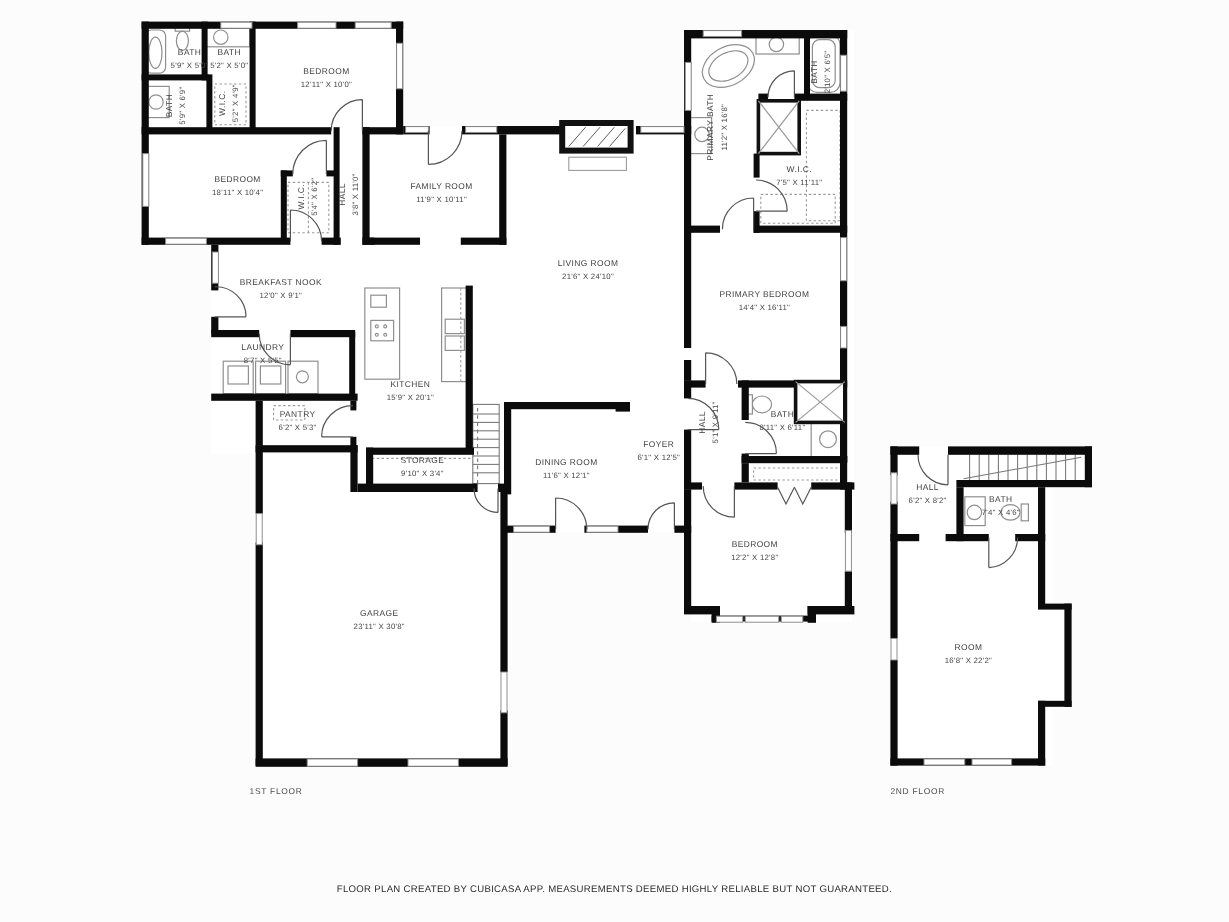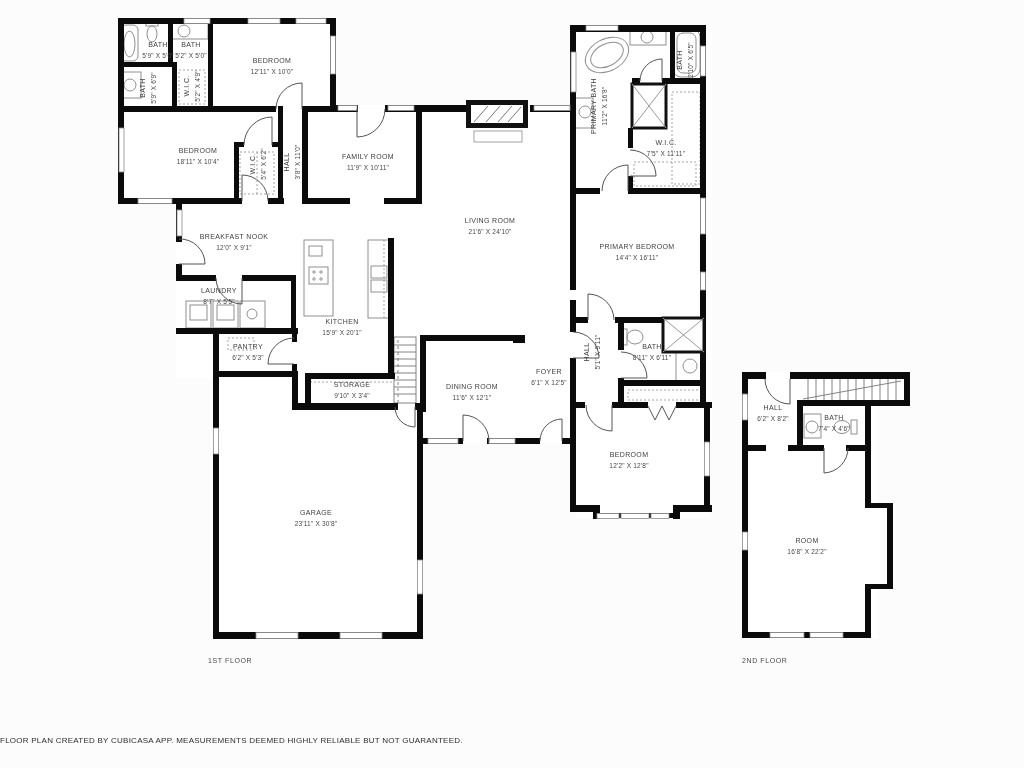--- a/index.html
+++ b/index.html
@@ -5,21 +5,21 @@
   html,body{margin:0;padding:0}
   body{width:1024px;height:768px;background:#fcfcfc;overflow:hidden;position:relative;
        font-family:"Liberation Sans",sans-serif}
   .plan-svg{position:absolute;left:0;top:0;width:1024px;height:768px}
   .room-label{position:absolute;transform:translate(-50%,-50%);text-align:center;color:#3e3e3e;
               white-space:nowrap;line-height:1.55}
   .room-label .rn{font-size:7px;letter-spacing:.35px}
   .room-label .rd{font-size:6.5px;letter-spacing:.2px;color:#474747}
   .room-label.v{transform:translate(-50%,-50%) rotate(-90deg)}
   .floor-label{position:absolute;font-size:7px;color:#4b4b4b;letter-spacing:.6px}
-  .footer-note{position:absolute;left:0;right:0;top:736px;font-size:8px;
+  .footer-note{position:absolute;left:0;right:0;top:736px;text-align:center;font-size:8px;
                color:#2c2c2c;letter-spacing:.25px}
 </style>
 </head>
 <body>
 
 <svg class="plan-svg" viewBox="0 0 1024 768" xmlns="http://www.w3.org/2000/svg">
 
   <g fill="#ffffff">
     <rect x="118" y="18" width="218" height="186"></rect>
     <rect x="176" y="105" width="246" height="233"></rect>

